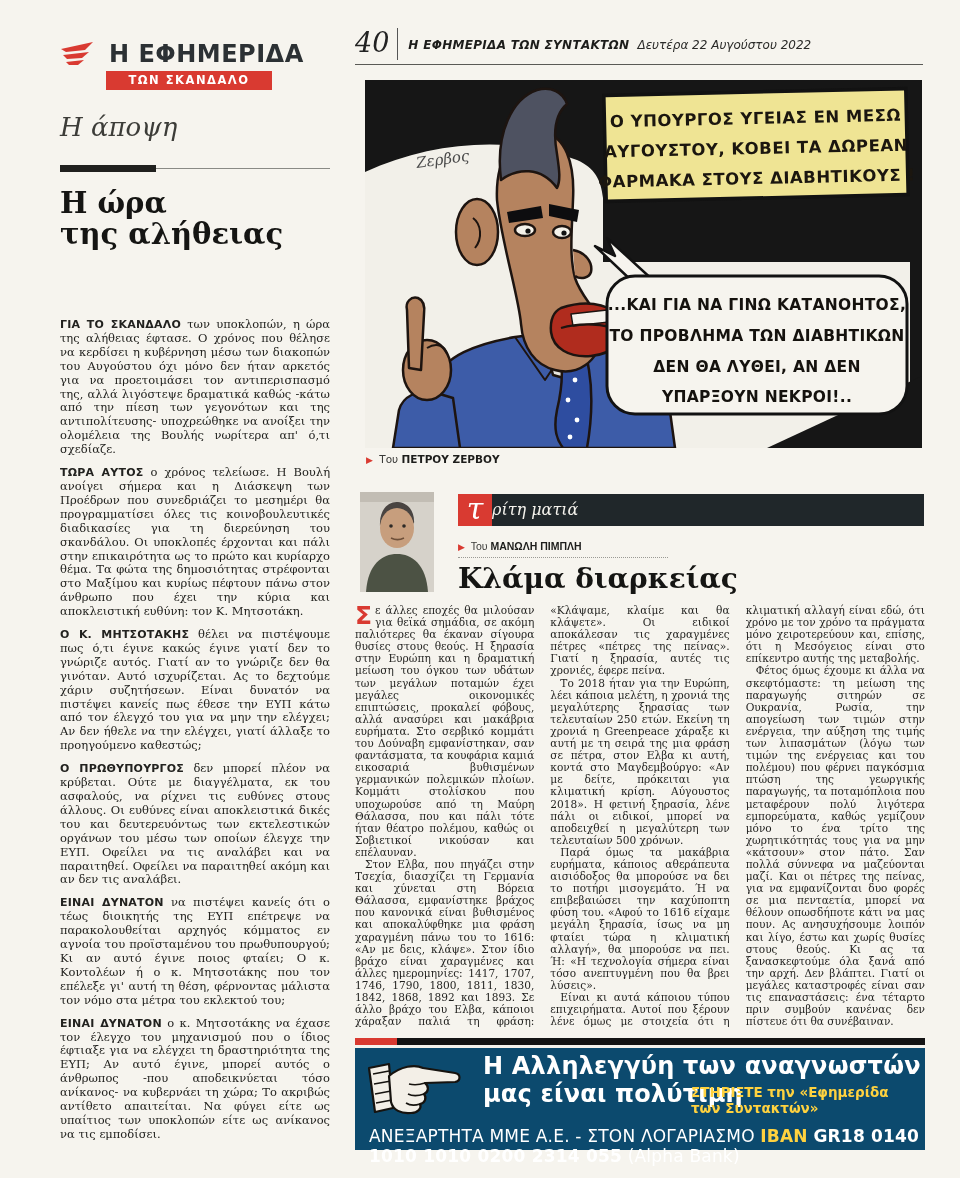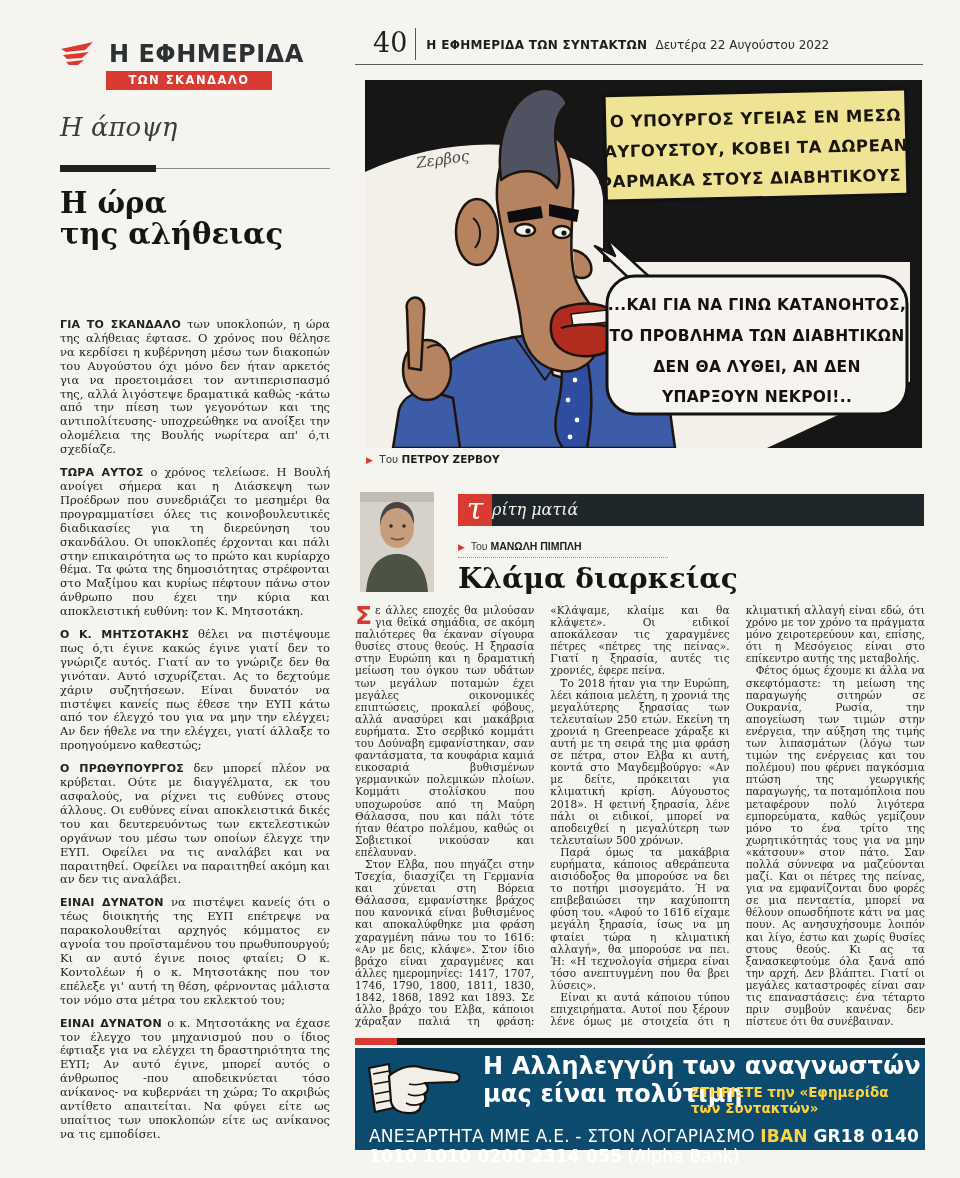--- a/index.html
+++ b/index.html
@@ -9,21 +9,21 @@
 
   
   .masthead{left:60px;top:40px;width:270px;}
   .mh-row{display:flex;align-items:center;gap:7px;}
   .mh-title{font-family:"DejaVu Sans",sans-serif;font-weight:bold;font-size:24px;letter-spacing:.5px;color:#2c3134;}
   .mh-bar{margin:3px 0 0 46px;width:166px;height:19px;background:#d93a31;color:#fff;
           font-family:"DejaVu Sans",sans-serif;font-weight:bold;font-size:11.5px;line-height:19px;
           text-align:center;letter-spacing:1.5px;}
 
   
-  .pghead{left:373px;top:28px;width:570px;display:flex;align-items:flex-start;}
+  .pghead{left:355px;top:28px;width:570px;display:flex;align-items:flex-start;font-style:italic;}
   .pg-num{font-size:27px;line-height:30px;color:#222;}
   .pg-sep{width:1px;height:32px;background:#555;margin:0 10px 0 8px;}
   .pg-name{font-family:"DejaVu Sans",sans-serif;font-weight:bold;font-size:12px;margin-top:10px;letter-spacing:.3px;color:#1d1d1b;text-align:center;}
   .pg-date{font-family:"DejaVu Sans",sans-serif;font-size:12px;margin:10px 0 0 8px;color:#2a2a28;}
   .pg-rule{left:355px;top:64px;width:568px;height:1px;background:#5a5a56;}
 
   
   .op-label{left:60px;top:112px;font-style:italic;font-size:26px;color:#3c3c38;}
   .op-rule{left:60px;top:165px;width:270px;height:8px;}
   .op-rule .seg{position:absolute;left:0;top:0;width:96px;height:7px;background:#20201e;}

